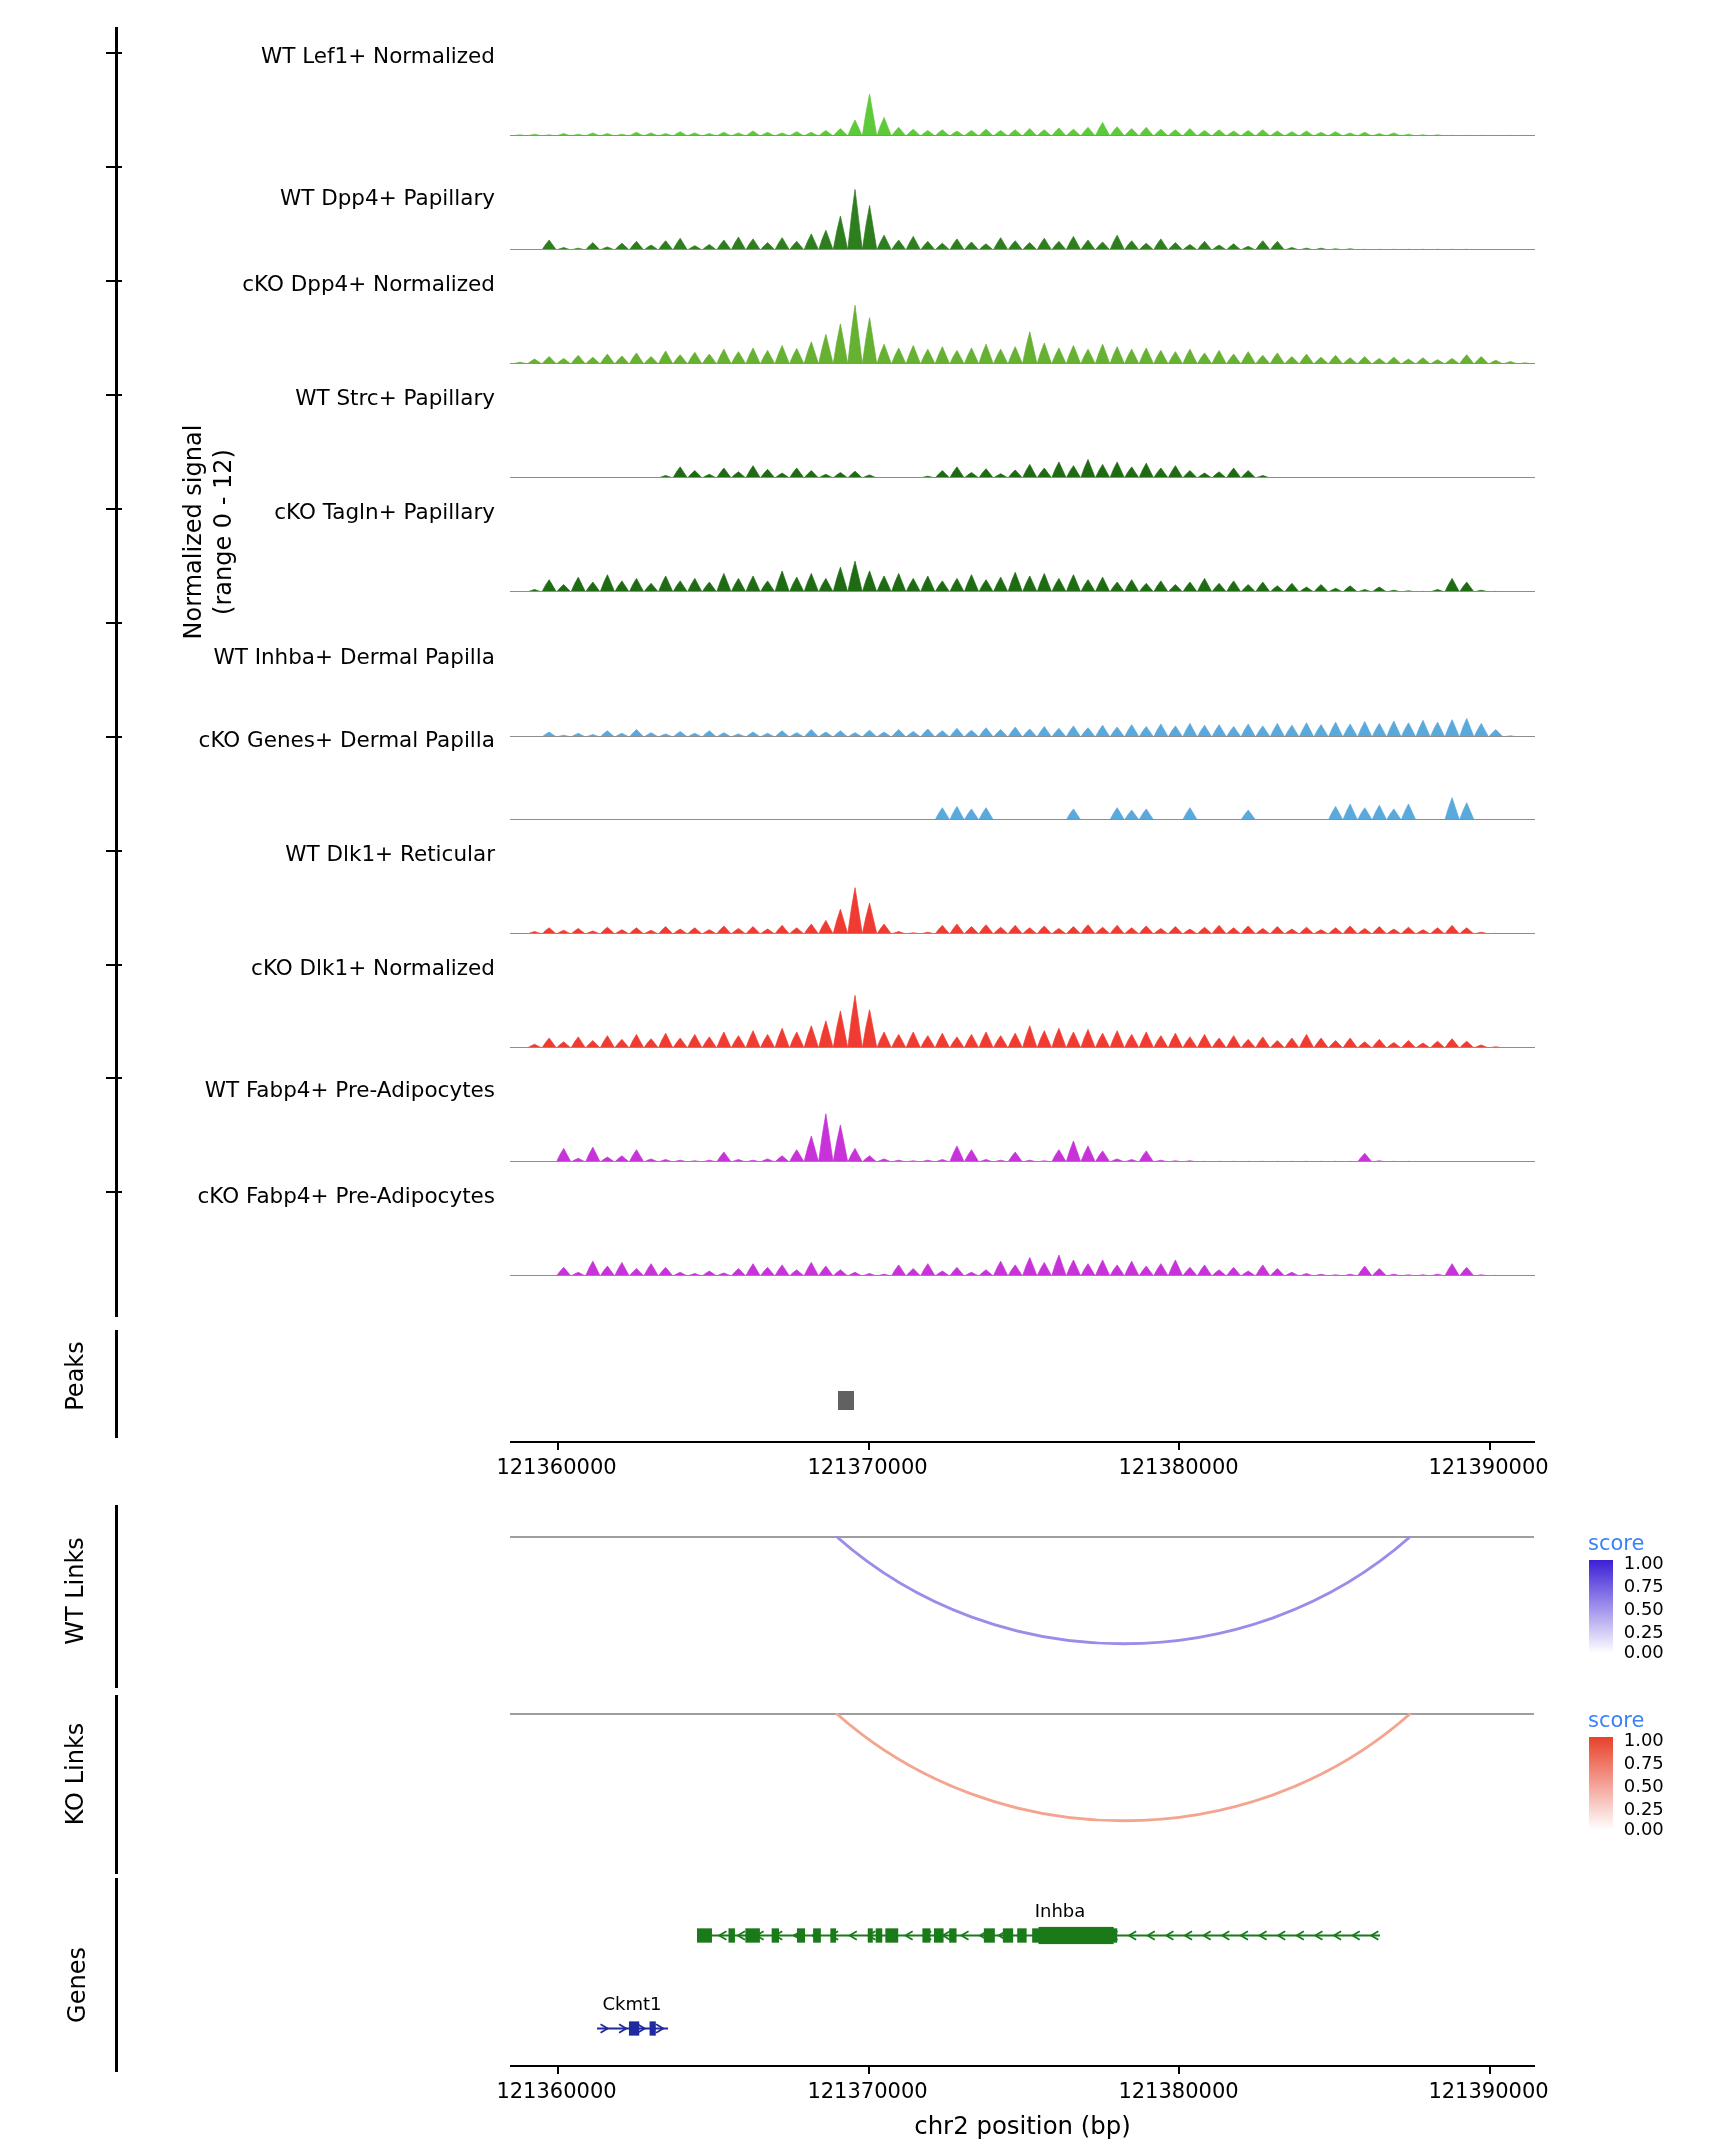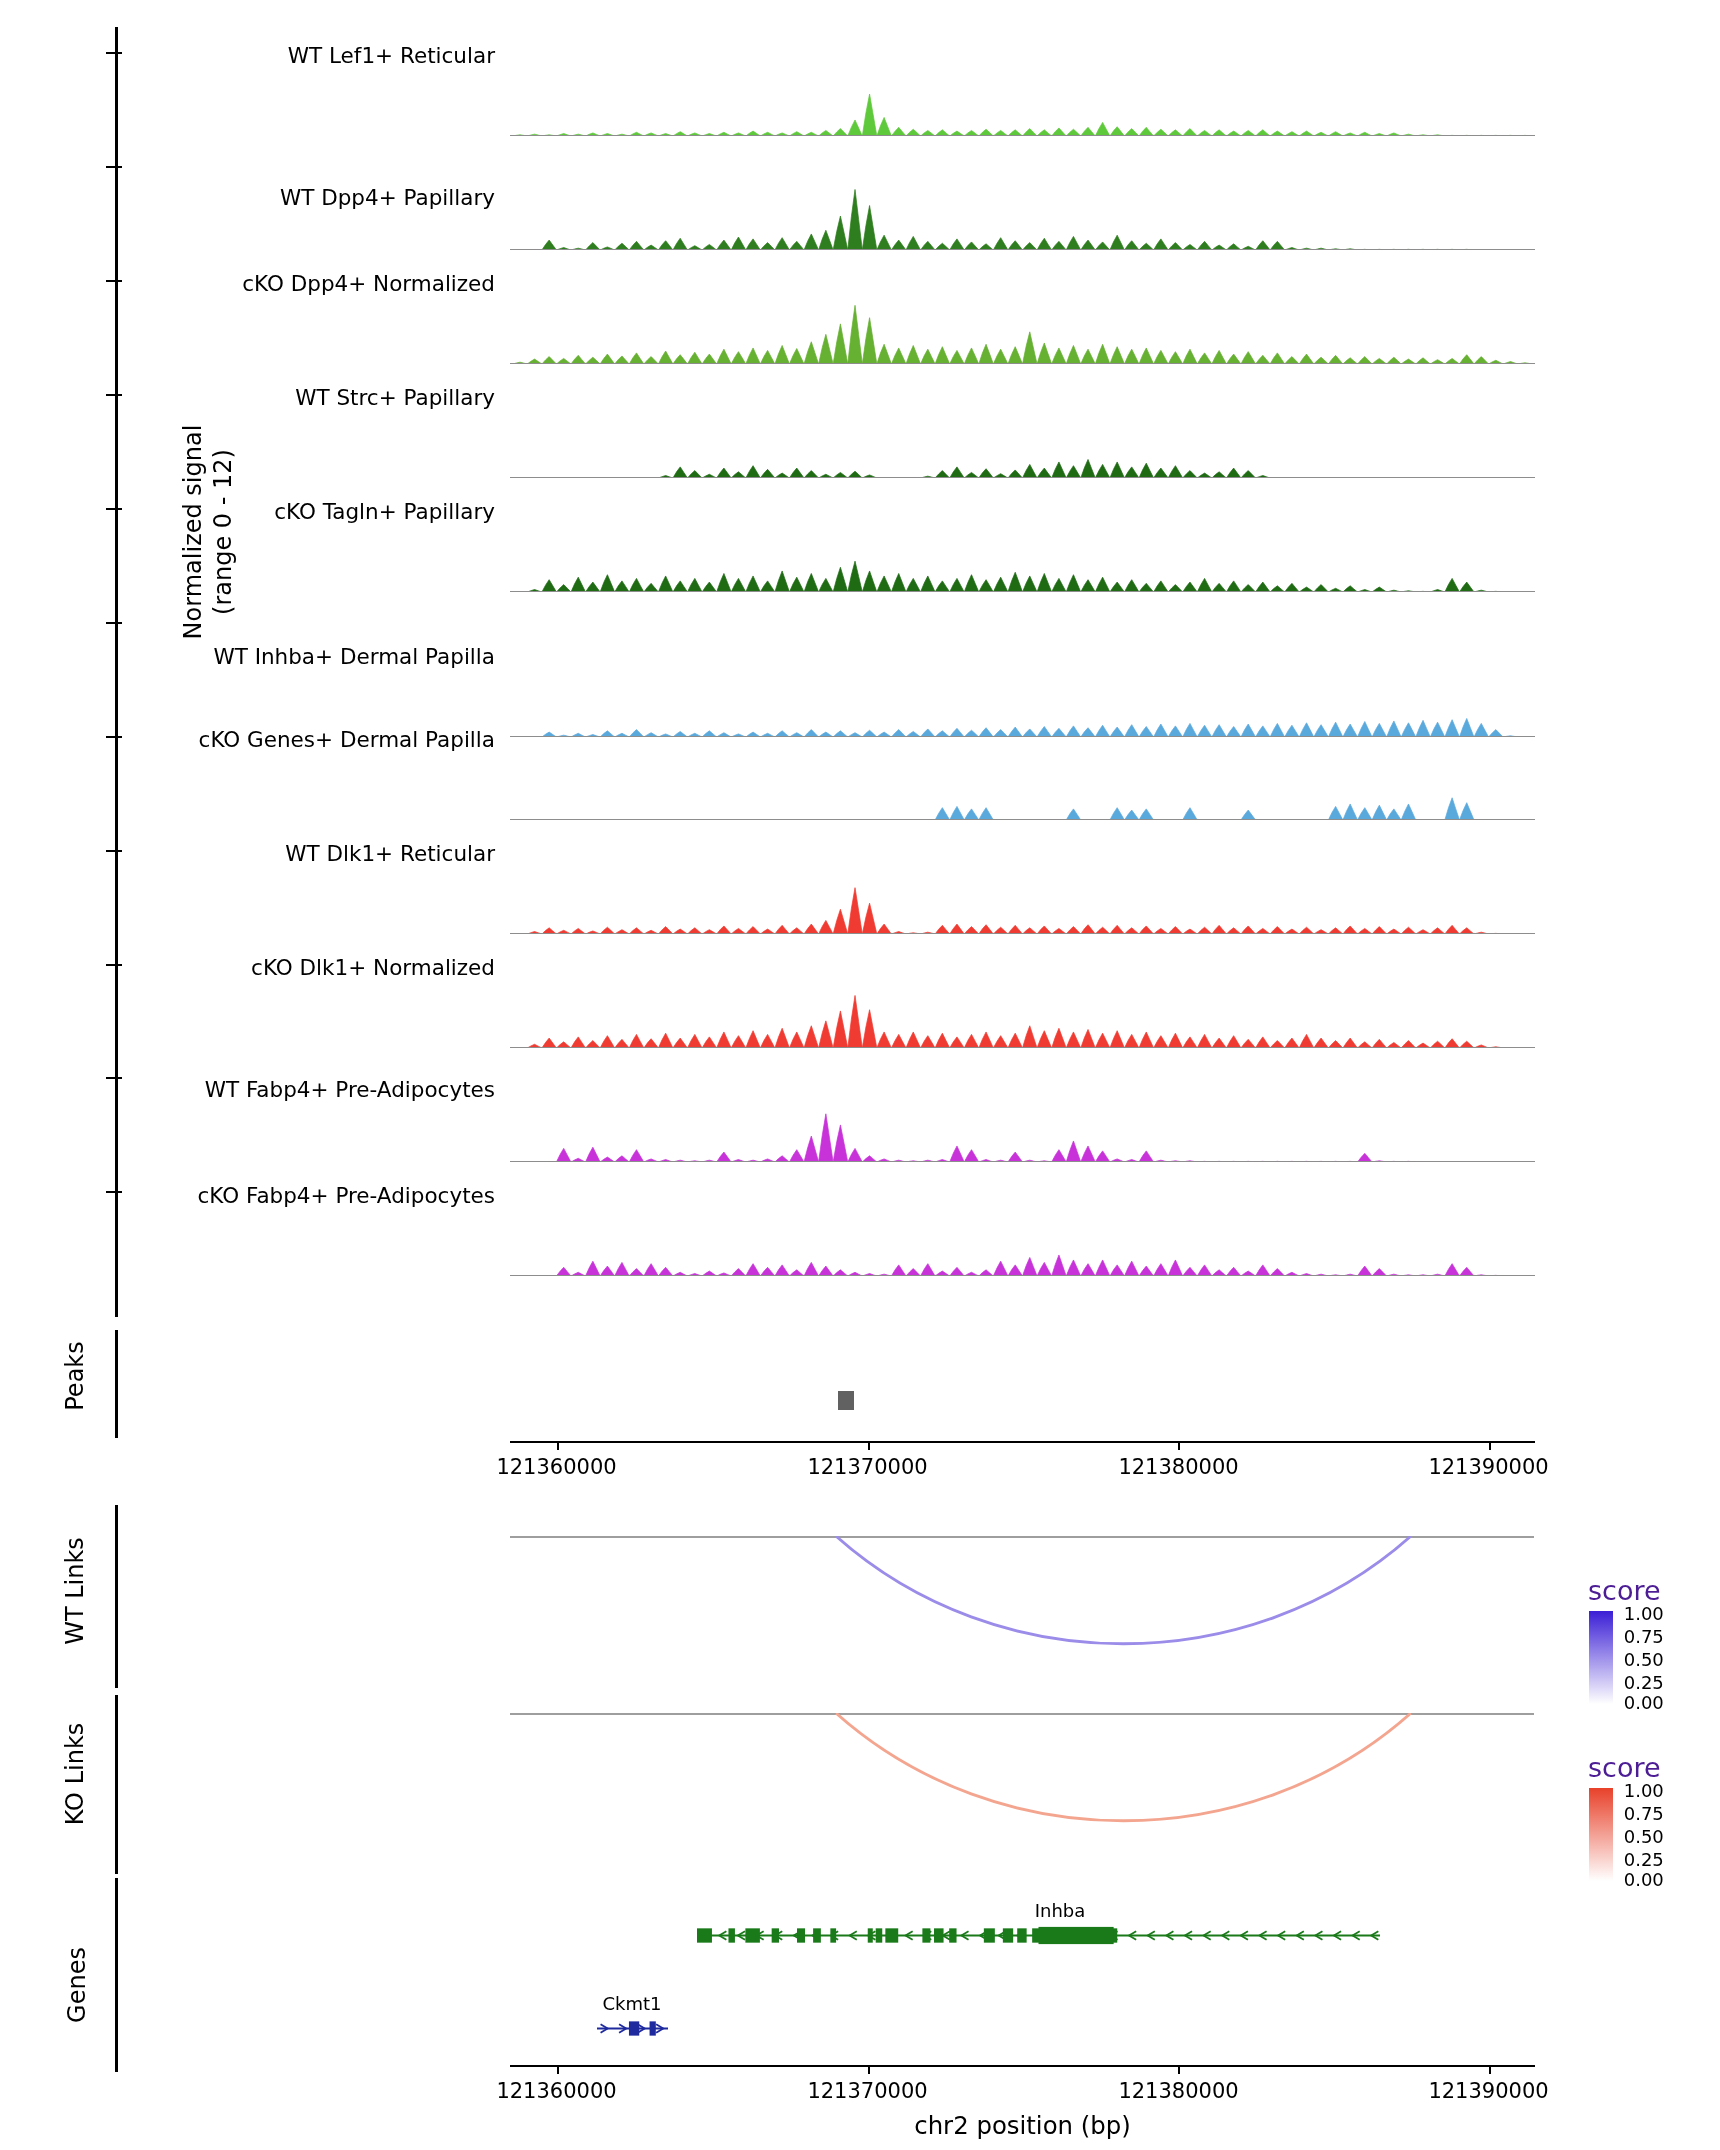--- a/index.html
+++ b/index.html
@@ -54,21 +54,21 @@
   .axis-line{position:absolute;height:2.2px;background:#000;}
   .axis-tick{position:absolute;width:2.2px;height:8.6px;background:#000;}
   .axis-tick-label{position:absolute;font-size:21px;text-align:center;color:#000;}
   .axis-title{position:absolute;font-size:24.4px;text-align:center;color:#000;}
 
   
   .panel-topline{position:absolute;height:2.2px;background:#9e9e9e;}
 
   
   .legend{position:absolute;}
-  .legend-title{font-size:27px;color:#4c1d95;margin-bottom:4.3px;margin-top:44px;}
+  .legend-title{font-size:21px;color:#3b82f6;margin-bottom:4.3px;}
   .legend-bar{width:24.4px;height:93px;position:relative;display:inline-block;vertical-align:top;}
   .legend-ticks{display:inline-block;vertical-align:top;margin-left:5.7px;position:relative;height:93px;}
   .legend-tick{position:absolute;font-size:18px;color:#000;white-space:nowrap;transform:translateY(-50%);}
 
   
   .gene-label{position:absolute;font-size:18px;color:#000;text-align:center;white-space:nowrap;}
 </style>
 </head>
 <body>
 
@@ -89,21 +89,21 @@
       <div class="vtick" style="left: 106px; top: 622px;"></div>
       <div class="vtick" style="left: 106px; top: 736px;"></div>
       <div class="vtick" style="left: 106px; top: 850px;"></div>
       <div class="vtick" style="left: 106px; top: 964px;"></div>
       <div class="vtick" style="left: 106px; top: 1077px;"></div>
       <div class="vtick" style="left: 106px; top: 1191px;"></div>
     </div>
 
   <div id="tracks">
       <div class="track-row" style="top: 43px; height: 95px;">
-        <div class="track-name" style="left: 129px; width: 366px; top: 0px;">WT Lef1+ Reticular</div>
+        <div class="track-name" style="left: 129px; width: 366px; top: 0px;">WT Lef1+ Normalized</div>
         <div class="track-plot" style="left: 510px; top: 16px; width: 1025px; height: 77px;">
           <svg width="1025" height="77" viewBox="0 0 1430 108">
             <path d="M0,108 L0.0,108 L5.1,107.0 L10.2,106.3 L15.3,107.1 L20.4,108 L20.4,108 L25.5,106.6 L30.6,105.4 L35.8,106.7 L40.9,108 L40.9,108 L46.0,107.0 L51.1,106.3 L56.2,107.1 L61.3,108 L61.3,108 L66.4,106.1 L71.5,104.5 L76.6,106.3 L81.7,108 L81.7,108 L86.8,106.6 L91.9,105.4 L97.0,106.7 L102.1,108 L102.1,108 L107.3,105.6 L112.4,103.7 L117.5,105.8 L122.6,108 L122.6,108 L127.7,106.1 L132.8,104.5 L137.9,106.3 L143.0,108 L143.0,108 L148.1,106.6 L153.2,105.4 L158.3,106.7 L163.4,108 L163.4,108 L168.5,105.1 L173.6,102.8 L178.7,105.4 L183.9,108 L183.9,108 L189.0,105.6 L194.1,103.7 L199.2,105.8 L204.3,108 L204.3,108 L209.4,106.1 L214.5,104.5 L219.6,106.3 L224.7,108 L224.7,108 L229.8,104.7 L234.9,101.9 L240.0,105.0 L245.1,108 L245.1,108 L250.2,105.6 L255.4,103.7 L260.5,105.8 L265.6,108 L265.6,108 L270.7,106.1 L275.8,104.5 L280.9,106.3 L286.0,108 L286.0,108 L291.1,105.1 L296.2,102.8 L301.3,105.4 L306.4,108 L306.4,108 L311.5,105.6 L316.6,103.7 L321.8,105.8 L326.9,108 L326.9,108 L332.0,104.2 L337.1,101.1 L342.2,104.5 L347.3,108 L347.3,108 L352.4,105.1 L357.5,102.8 L362.6,105.4 L367.7,108 L367.7,108 L372.8,105.6 L377.9,103.7 L383.0,105.8 L388.1,108 L388.1,108 L393.2,104.7 L398.4,101.9 L403.5,105.0 L408.6,108 L408.6,108 L413.7,105.1 L418.8,102.8 L423.9,105.4 L429.0,108 L429.0,108 L434.1,103.7 L439.2,100.2 L444.3,104.1 L449.4,108 L449.4,108 L454.5,102.3 L459.6,97.6 L464.8,102.8 L469.9,108 L469.9,108 L475.0,95.6 L480.1,85.5 L485.2,96.7 L490.3,108 L490.3,108 L495.4,75.6 L500.5,49.1 L505.6,78.5 L510.7,108 L510.7,108 L515.8,93.7 L520.9,82.0 L526.0,95.0 L531.1,108 L531.1,108 L536.3,101.3 L541.4,95.9 L546.5,101.9 L551.6,108 L551.6,108 L556.7,102.8 L561.8,98.5 L566.9,103.2 L572.0,108 L572.0,108 L577.1,103.7 L582.2,100.2 L587.3,104.1 L592.4,108 L592.4,108 L597.5,103.2 L602.6,99.3 L607.7,103.7 L612.9,108 L612.9,108 L618.0,104.2 L623.1,101.1 L628.2,104.5 L633.3,108 L633.3,108 L638.4,103.7 L643.5,100.2 L648.6,104.1 L653.7,108 L653.7,108 L658.8,102.8 L663.9,98.5 L669.0,103.2 L674.1,108 L674.1,108 L679.3,103.7 L684.4,100.2 L689.5,104.1 L694.6,108 L694.6,108 L699.7,103.2 L704.8,99.3 L709.9,103.7 L715.0,108 L715.0,108 L720.1,102.3 L725.2,97.6 L730.3,102.8 L735.4,108 L735.4,108 L740.5,103.2 L745.6,99.3 L750.7,103.7 L755.9,108 L755.9,108 L761.0,101.8 L766.1,96.7 L771.2,102.4 L776.3,108 L776.3,108 L781.4,102.8 L786.5,98.5 L791.6,103.2 L796.7,108 L796.7,108 L801.8,101.3 L806.9,95.9 L812.0,101.9 L817.1,108 L817.1,108 L822.3,97.5 L827.4,88.9 L832.5,98.5 L837.6,108 L837.6,108 L842.7,100.8 L847.8,95.0 L852.9,101.5 L858.0,108 L858.0,108 L863.1,102.3 L868.2,97.6 L873.3,102.8 L878.4,108 L878.4,108 L883.5,101.3 L888.6,95.9 L893.7,101.9 L898.9,108 L898.9,108 L904.0,102.8 L909.1,98.5 L914.2,103.2 L919.3,108 L919.3,108 L924.4,103.2 L929.5,99.3 L934.6,103.7 L939.7,108 L939.7,108 L944.8,102.3 L949.9,97.6 L955.0,102.8 L960.1,108 L960.1,108 L965.3,103.7 L970.4,100.2 L975.5,104.1 L980.6,108 L980.6,108 L985.7,103.2 L990.8,99.3 L995.9,103.7 L1001.0,108 L1001.0,108 L1006.1,104.2 L1011.2,101.1 L1016.3,104.5 L1021.4,108 L1021.4,108 L1026.5,103.7 L1031.6,100.2 L1036.8,104.1 L1041.9,108 L1041.9,108 L1047.0,103.2 L1052.1,99.3 L1057.2,103.7 L1062.3,108 L1062.3,108 L1067.4,104.2 L1072.5,101.1 L1077.6,104.5 L1082.7,108 L1082.7,108 L1087.8,104.7 L1092.9,101.9 L1098.0,105.0 L1103.1,108 L1103.1,108 L1108.3,104.2 L1113.4,101.1 L1118.5,104.5 L1123.6,108 L1123.6,108 L1128.7,105.1 L1133.8,102.8 L1138.9,105.4 L1144.0,108 L1144.0,108 L1149.1,104.7 L1154.2,101.9 L1159.3,105.0 L1164.4,108 L1164.4,108 L1169.5,105.6 L1174.6,103.7 L1179.7,105.8 L1184.9,108 L1184.9,108 L1190.0,105.1 L1195.1,102.8 L1200.2,105.4 L1205.3,108 L1205.3,108 L1210.4,106.1 L1215.5,104.5 L1220.6,106.3 L1225.7,108 L1225.7,108 L1230.8,105.6 L1235.9,103.7 L1241.0,105.8 L1246.1,108 L1246.1,108 L1251.3,106.6 L1256.4,105.4 L1261.5,106.7 L1266.6,108 L1266.6,108 L1271.7,107.0 L1276.8,106.3 L1281.9,107.1 L1287.0,108 L1287.0,108 L1292.1,107.0 L1297.2,106.3 L1302.3,107.1 L1307.4,108 L1307.4,108 L1312.5,107.5 L1317.6,107.1 L1322.7,107.6 L1327.9,108 L1327.9,108 L1333.0,107.5 L1338.1,107.1 L1343.2,107.6 L1348.3,108 L1348.3,108 L1353.4,107.5 L1358.5,107.1 L1363.6,107.6 L1368.7,108 L1368.7,108 L1373.8,107.5 L1378.9,107.1 L1384.0,107.6 L1389.1,108 L1389.1,108 L1394.3,107.5 L1399.4,107.1 L1404.5,107.6 L1409.6,108 L1409.6,108 L1414.7,107.5 L1419.8,107.1 L1424.9,107.6 L1430.0,108 L1430,108 Z" fill="#5ec93a" stroke="#5ec93a" stroke-width="1"></path>
           </svg>
           <div class="baseline"></div>
         </div>
       </div>
       <div class="track-row" style="top: 157px; height: 95px;">
         <div class="track-name" style="left: 129px; width: 366px; top: 0px; margin-top: 28px;">WT Dpp4+ Papillary</div>
         <div class="track-plot" style="left: 510px; top: 16px; width: 1025px; height: 77px;">

